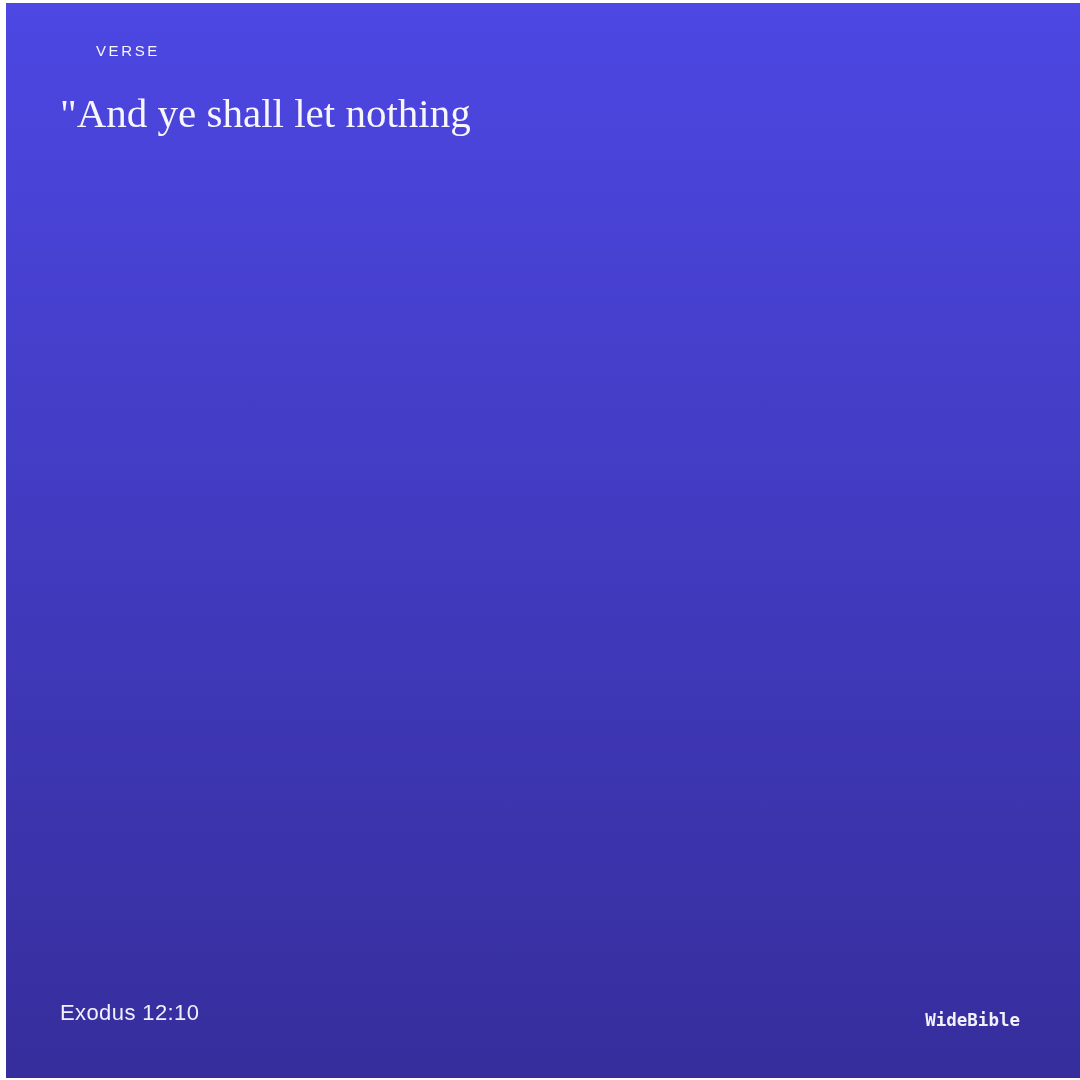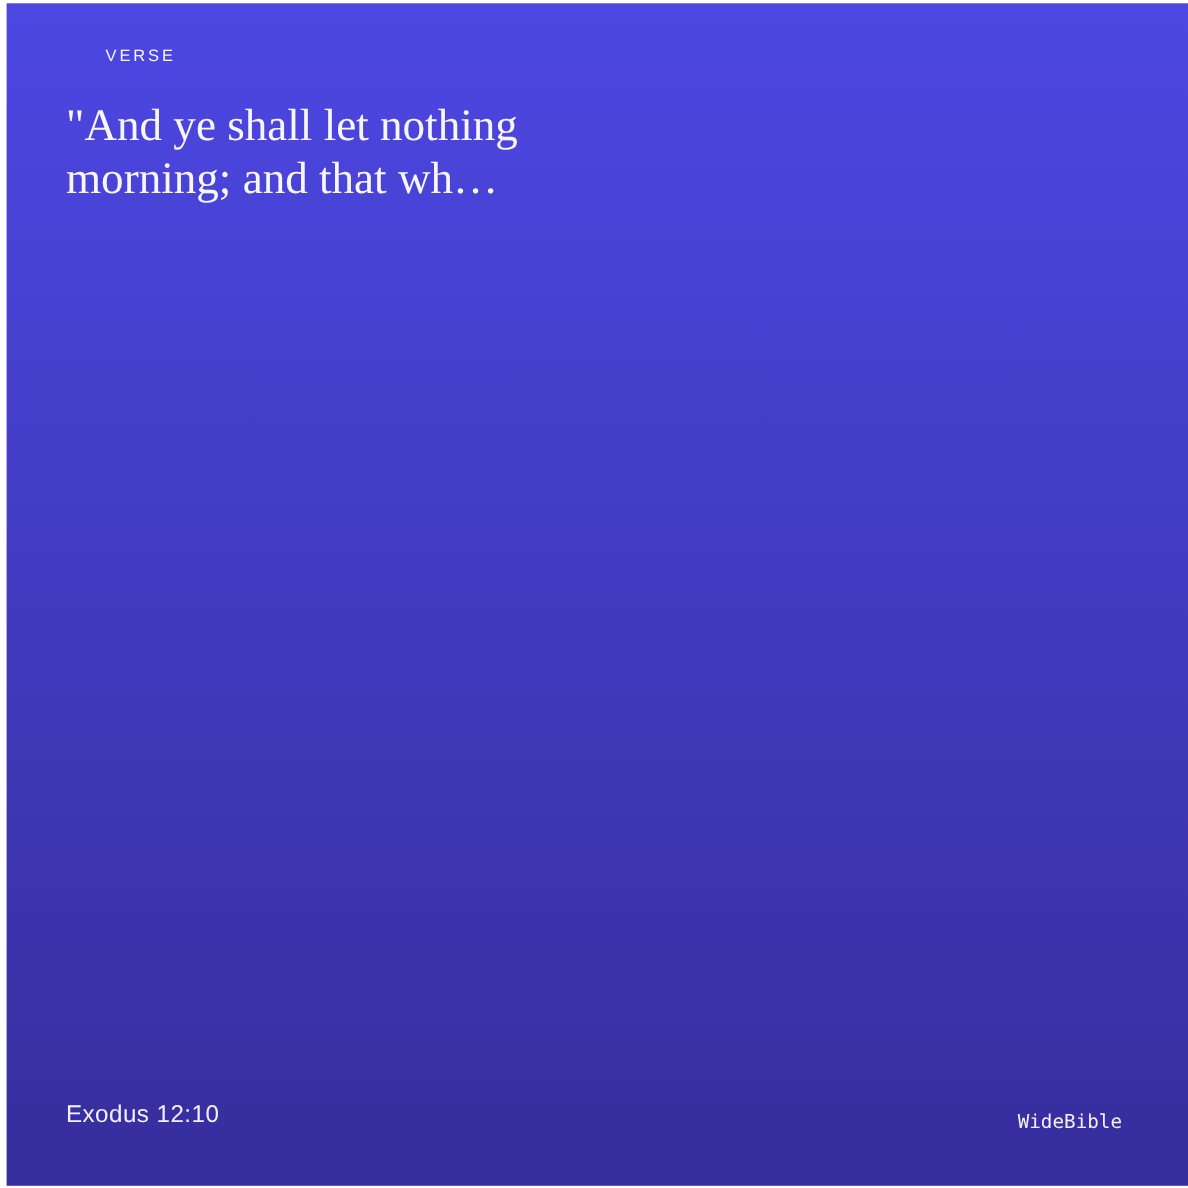--- a/index.html
+++ b/index.html
@@ -64,35 +64,34 @@
     letter-spacing: 0.4px;
     color: #F1F0FB;
   }
 
   .brand {
     position: absolute;
     right: 60px;
     top: 1007px;
     font-family: "DejaVu Sans Mono", monospace;
     font-size: 17.5px;
-    font-weight: 400;
+    font-weight: 700;
     color: #F1F0FB;
   }
 </style>
 </head>
 <body>
 
 <div class="canvas">
   <div class="card">
 
     <div class="verse-label">VERSE</div>
 
     <div class="verse-text">
       <div class="verse-line">"And ye shall let nothing</div>
-      <div class="verse-line">morning; and that wh…</div>
     </div>
 
     <div class="reference">Exodus 12:10</div>
 
     <div class="brand">WideBible</div>
 
   </div>
 </div>
 
 </body></html>

